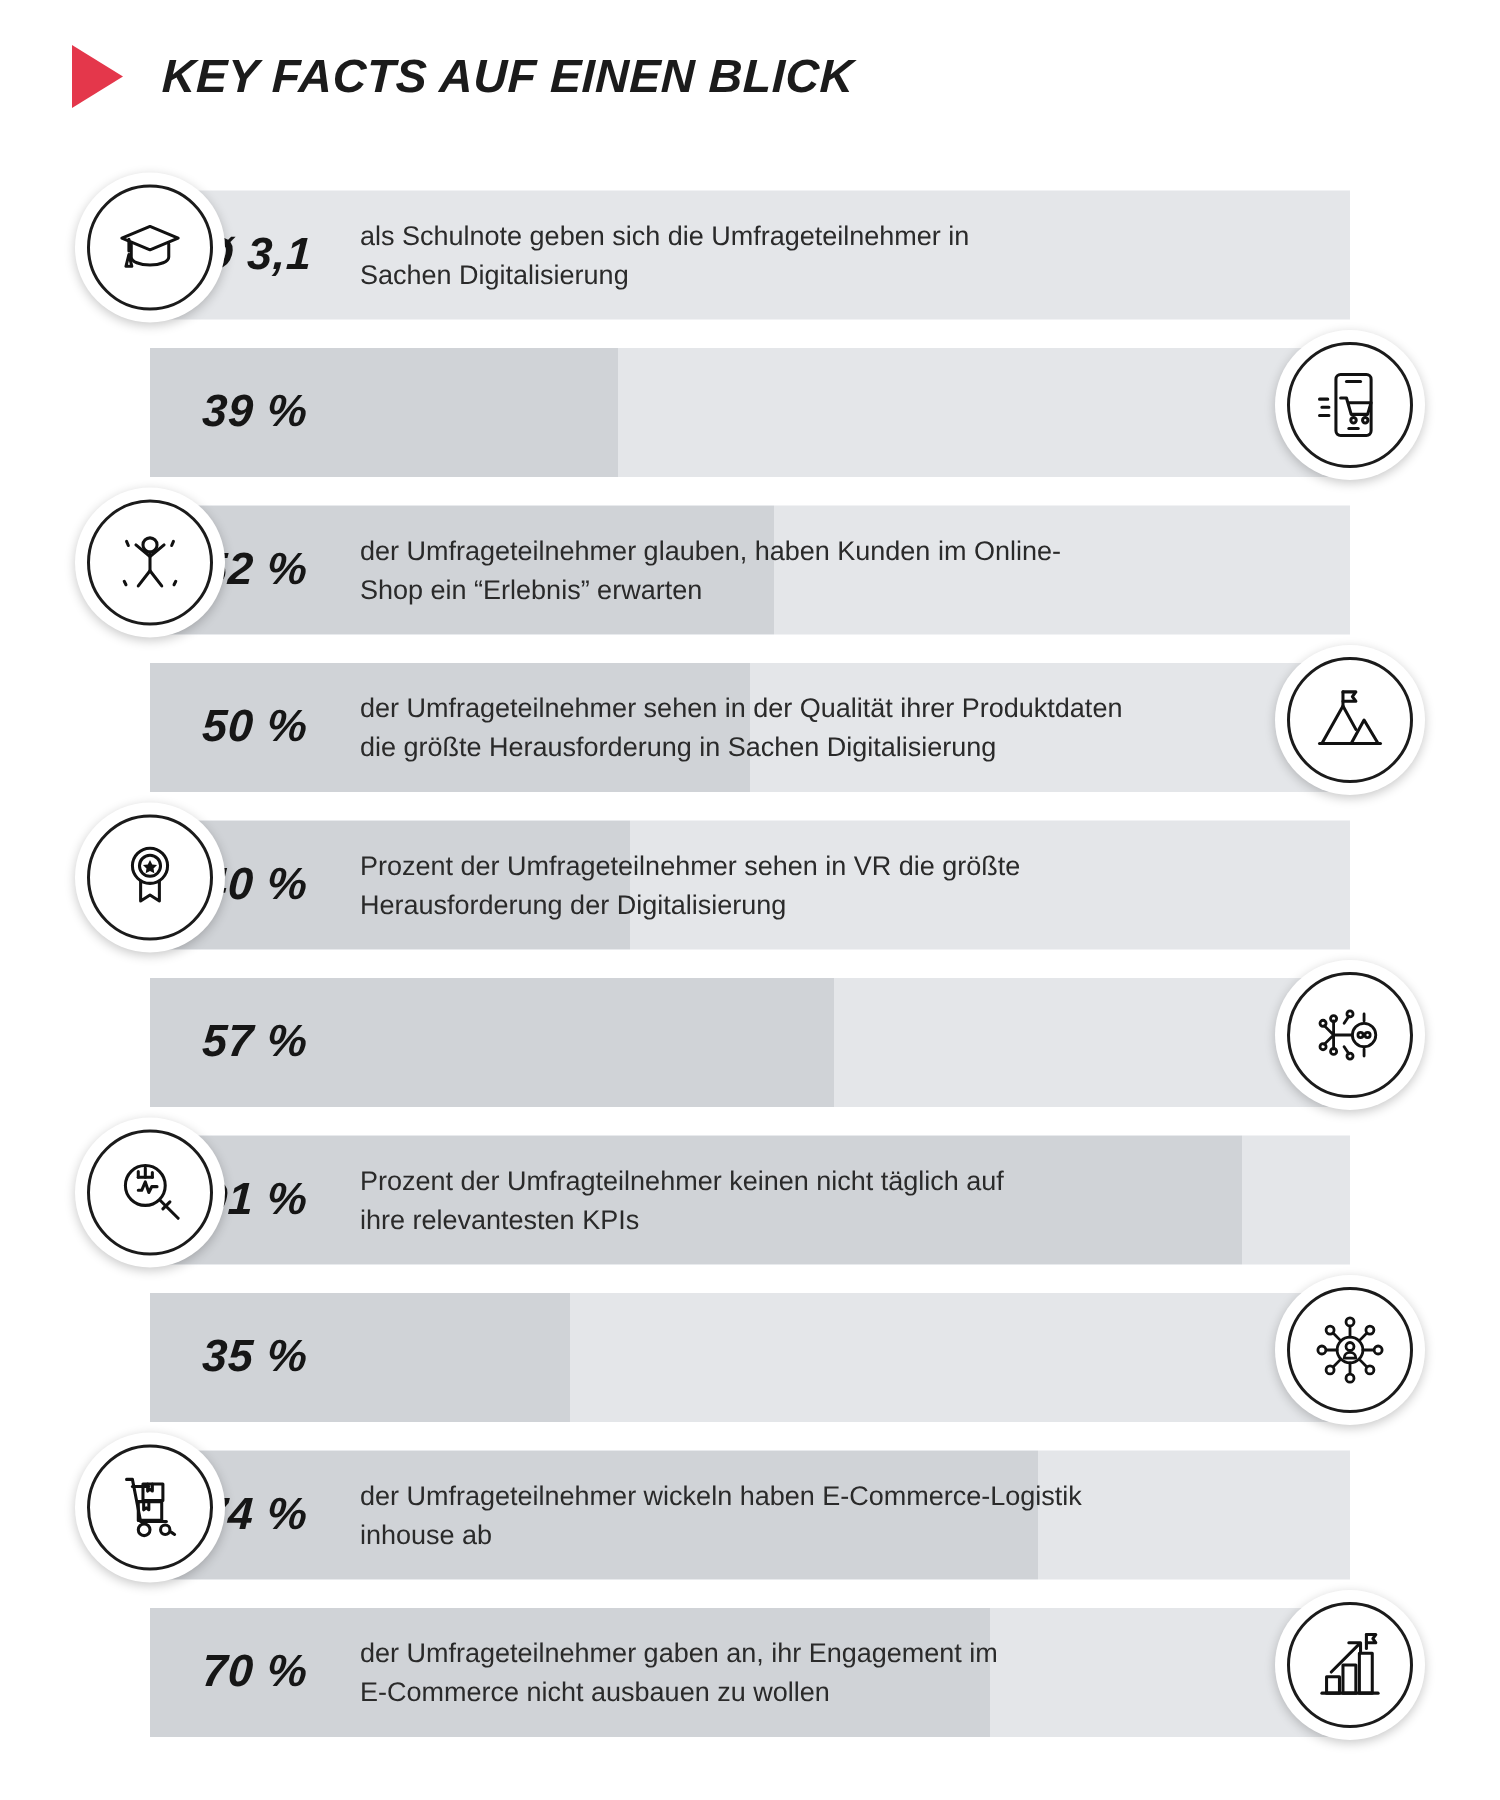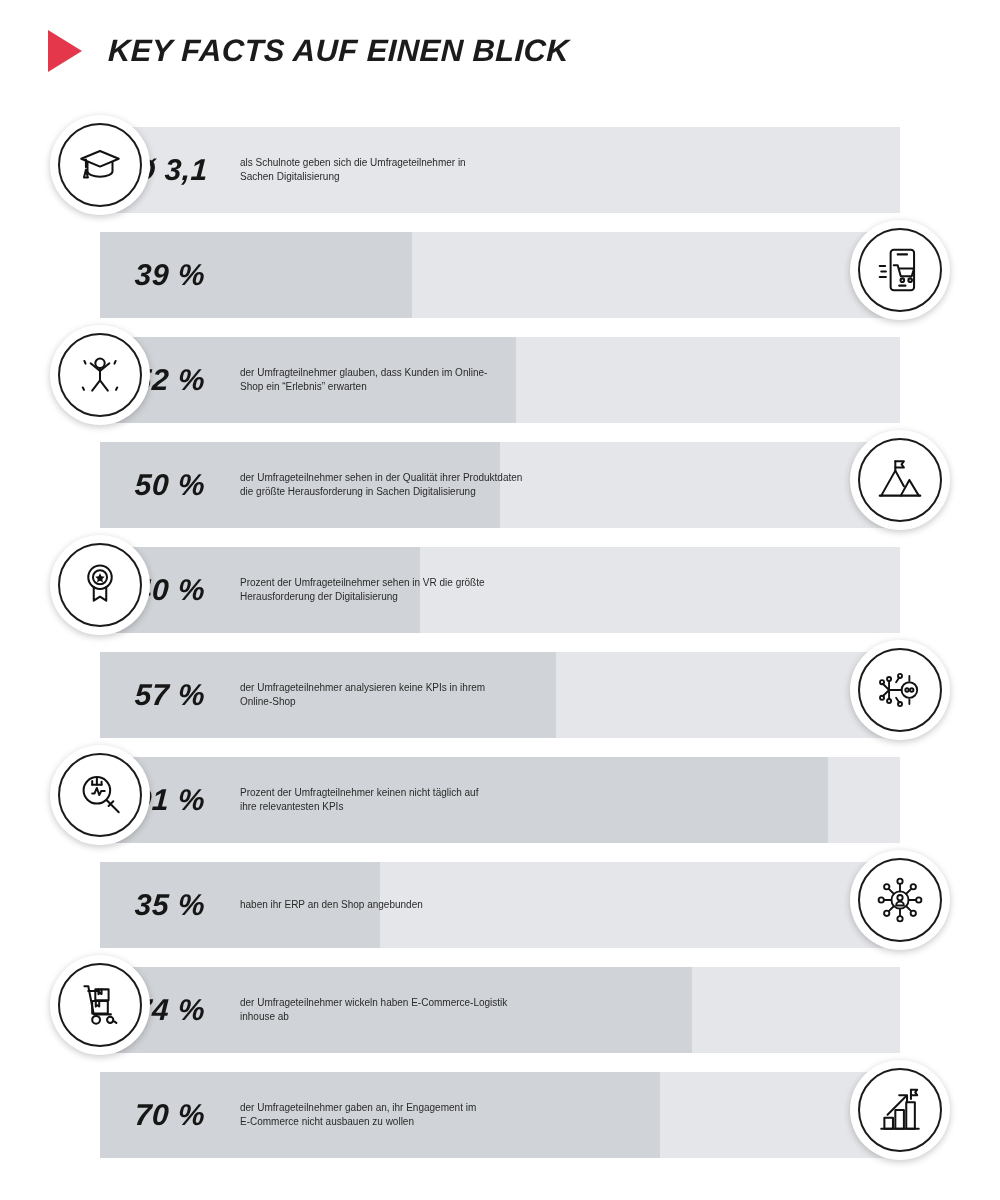--- a/index.html
+++ b/index.html
@@ -94,21 +94,21 @@
     font-size: 30px;
     font-weight: bold;
     color: #161616;
     font-style: italic;
     transform: skewX(-3deg);
     letter-spacing: 0.5px;
     white-space: nowrap;
   }
   .desc {
     flex: 1 1 auto;
-    font-size: 10px;
+    font-size: 18px;
     line-height: 1.45;
     color: #2a2a2a;
     padding-right: 30px;
     white-space: pre-line;
   }
 
   
   .badge {
     position: absolute;
     top: -3px;
@@ -190,21 +190,21 @@
               <path d="M6 27h7M8 34h6M6 41h8"></path>
             </svg>
           </div>
         </div>
       </div>
       <div class="row">
         <div class="bar">
           <div class="bar-fill" style="width: 52%;"></div>
           <div class="bar-content">
             <div class="stat">52 %</div>
-            <div class="desc">der Umfragteilnehmer glauben, dass Kunden im Online-
+            <div class="desc">der Umfrageteilnehmer glauben, haben Kunden im Online-
 Shop ein “Erlebnis” erwarten</div>
           </div>
         </div>
         <div class="badge left">
           <div class="badge-inner">
             <svg viewBox="0 0 64 64" fill="none" stroke="#111" stroke-width="2.6" stroke-linecap="round" stroke-linejoin="round">
               <circle cx="32" cy="17" r="6"></circle>
               <path d="M32 23v16"></path>
               <path d="M32 27 20 17M32 27l12-10"></path>
               <path d="M32 39 22 52M32 39l10 13"></path>
@@ -252,22 +252,20 @@
               <path d="M24 35v17l8-5 8 5V35"></path>
             </svg>
           </div>
         </div>
       </div>
       <div class="row">
         <div class="bar">
           <div class="bar-fill" style="width: 57%;"></div>
           <div class="bar-content">
             <div class="stat">57 %</div>
-            <div class="desc">der Umfrageteilnehmer analysieren keine KPIs in ihrem
-Online-Shop</div>
           </div>
         </div>
         <div class="badge right">
           <div class="badge-inner">
             <svg viewBox="0 0 64 64" fill="none" stroke="#111" stroke-width="2.4" stroke-linecap="round" stroke-linejoin="round">
               <circle cx="44" cy="32" r="10"></circle>
               <circle cx="41" cy="32" r="2.2"></circle>
               <circle cx="47" cy="32" r="2.2"></circle>
               <path d="M34 32H18"></path>
               <path d="M18 32 10 24M18 32l-8 8M18 32v-12M18 32v12"></path>
@@ -303,21 +301,20 @@
               <path d="M43 46l6-6"></path>
             </svg>
           </div>
         </div>
       </div>
       <div class="row">
         <div class="bar">
           <div class="bar-fill" style="width: 35%;"></div>
           <div class="bar-content">
             <div class="stat">35 %</div>
-            <div class="desc">haben ihr ERP an den Shop angebunden</div>
           </div>
         </div>
         <div class="badge right">
           <div class="badge-inner">
             <svg viewBox="0 0 64 64" fill="none" stroke="#111" stroke-width="2.4" stroke-linecap="round" stroke-linejoin="round">
               <circle cx="32" cy="32" r="11"></circle>
               <circle cx="32" cy="29" r="3.4"></circle>
               <path d="M27 39c0-3 2.3-5 5-5s5 2 5 5z"></path>
               <circle cx="32" cy="8" r="3.4"></circle>
               <circle cx="32" cy="56" r="3.4"></circle>

